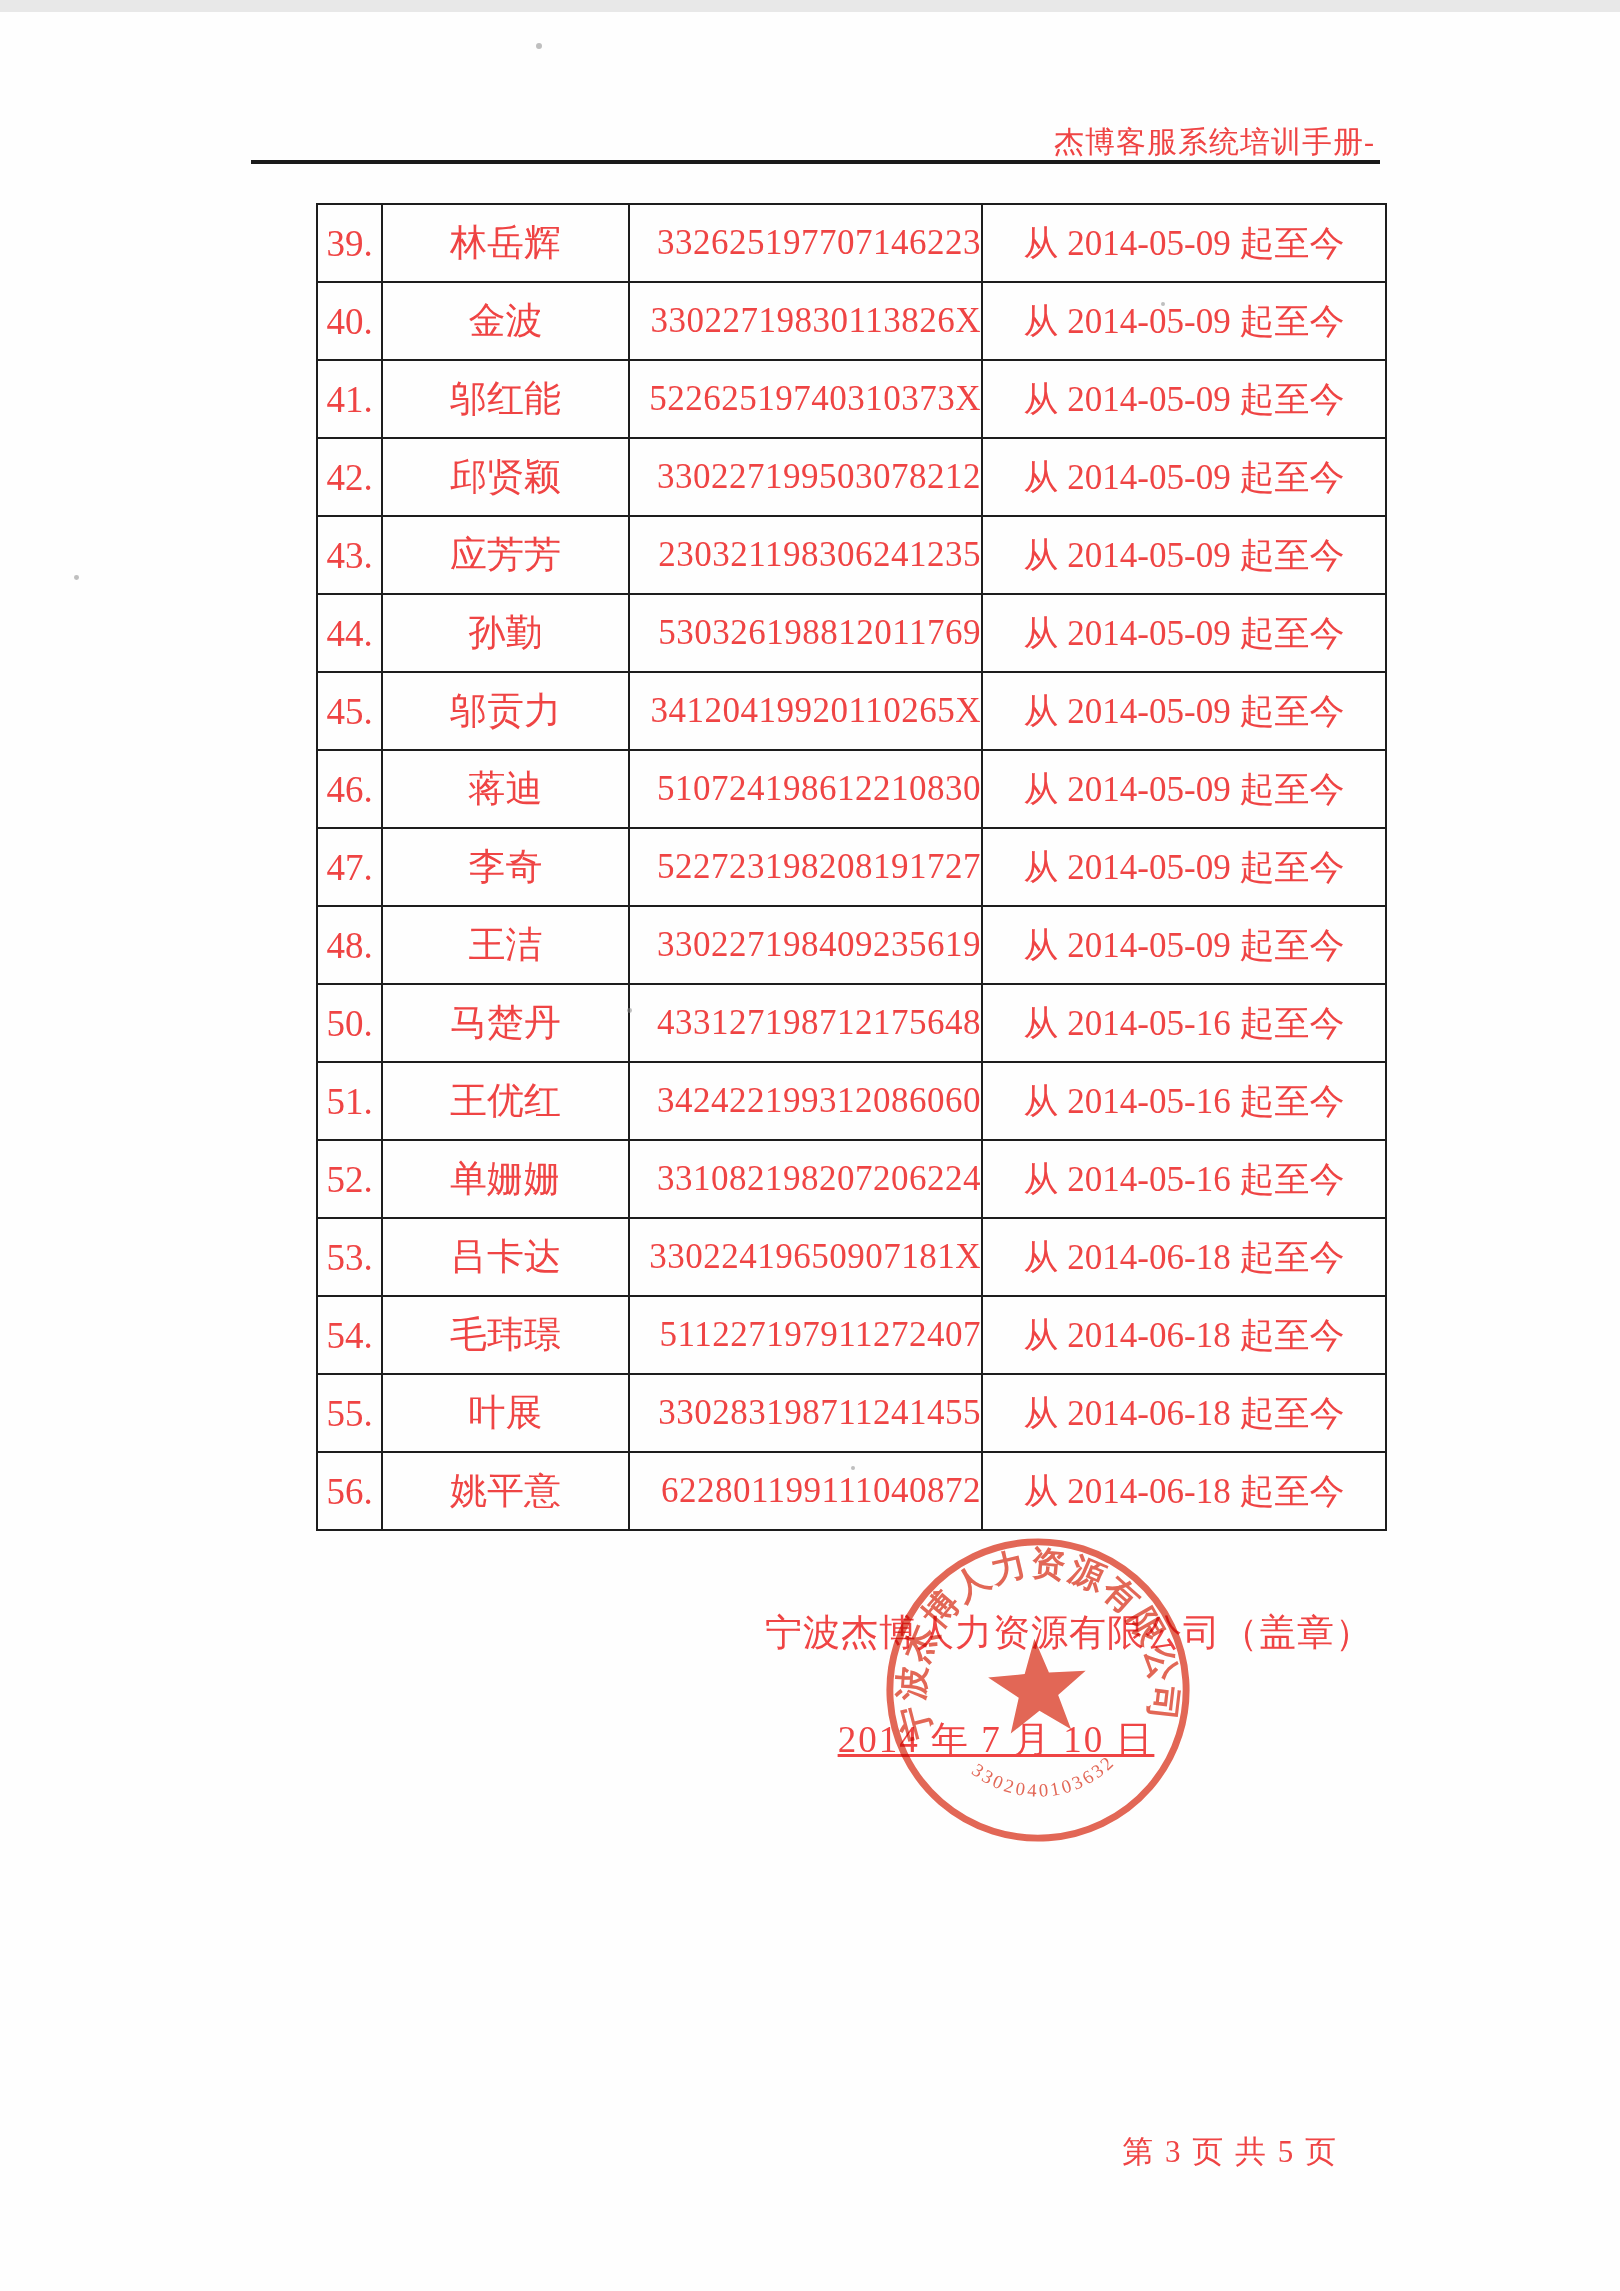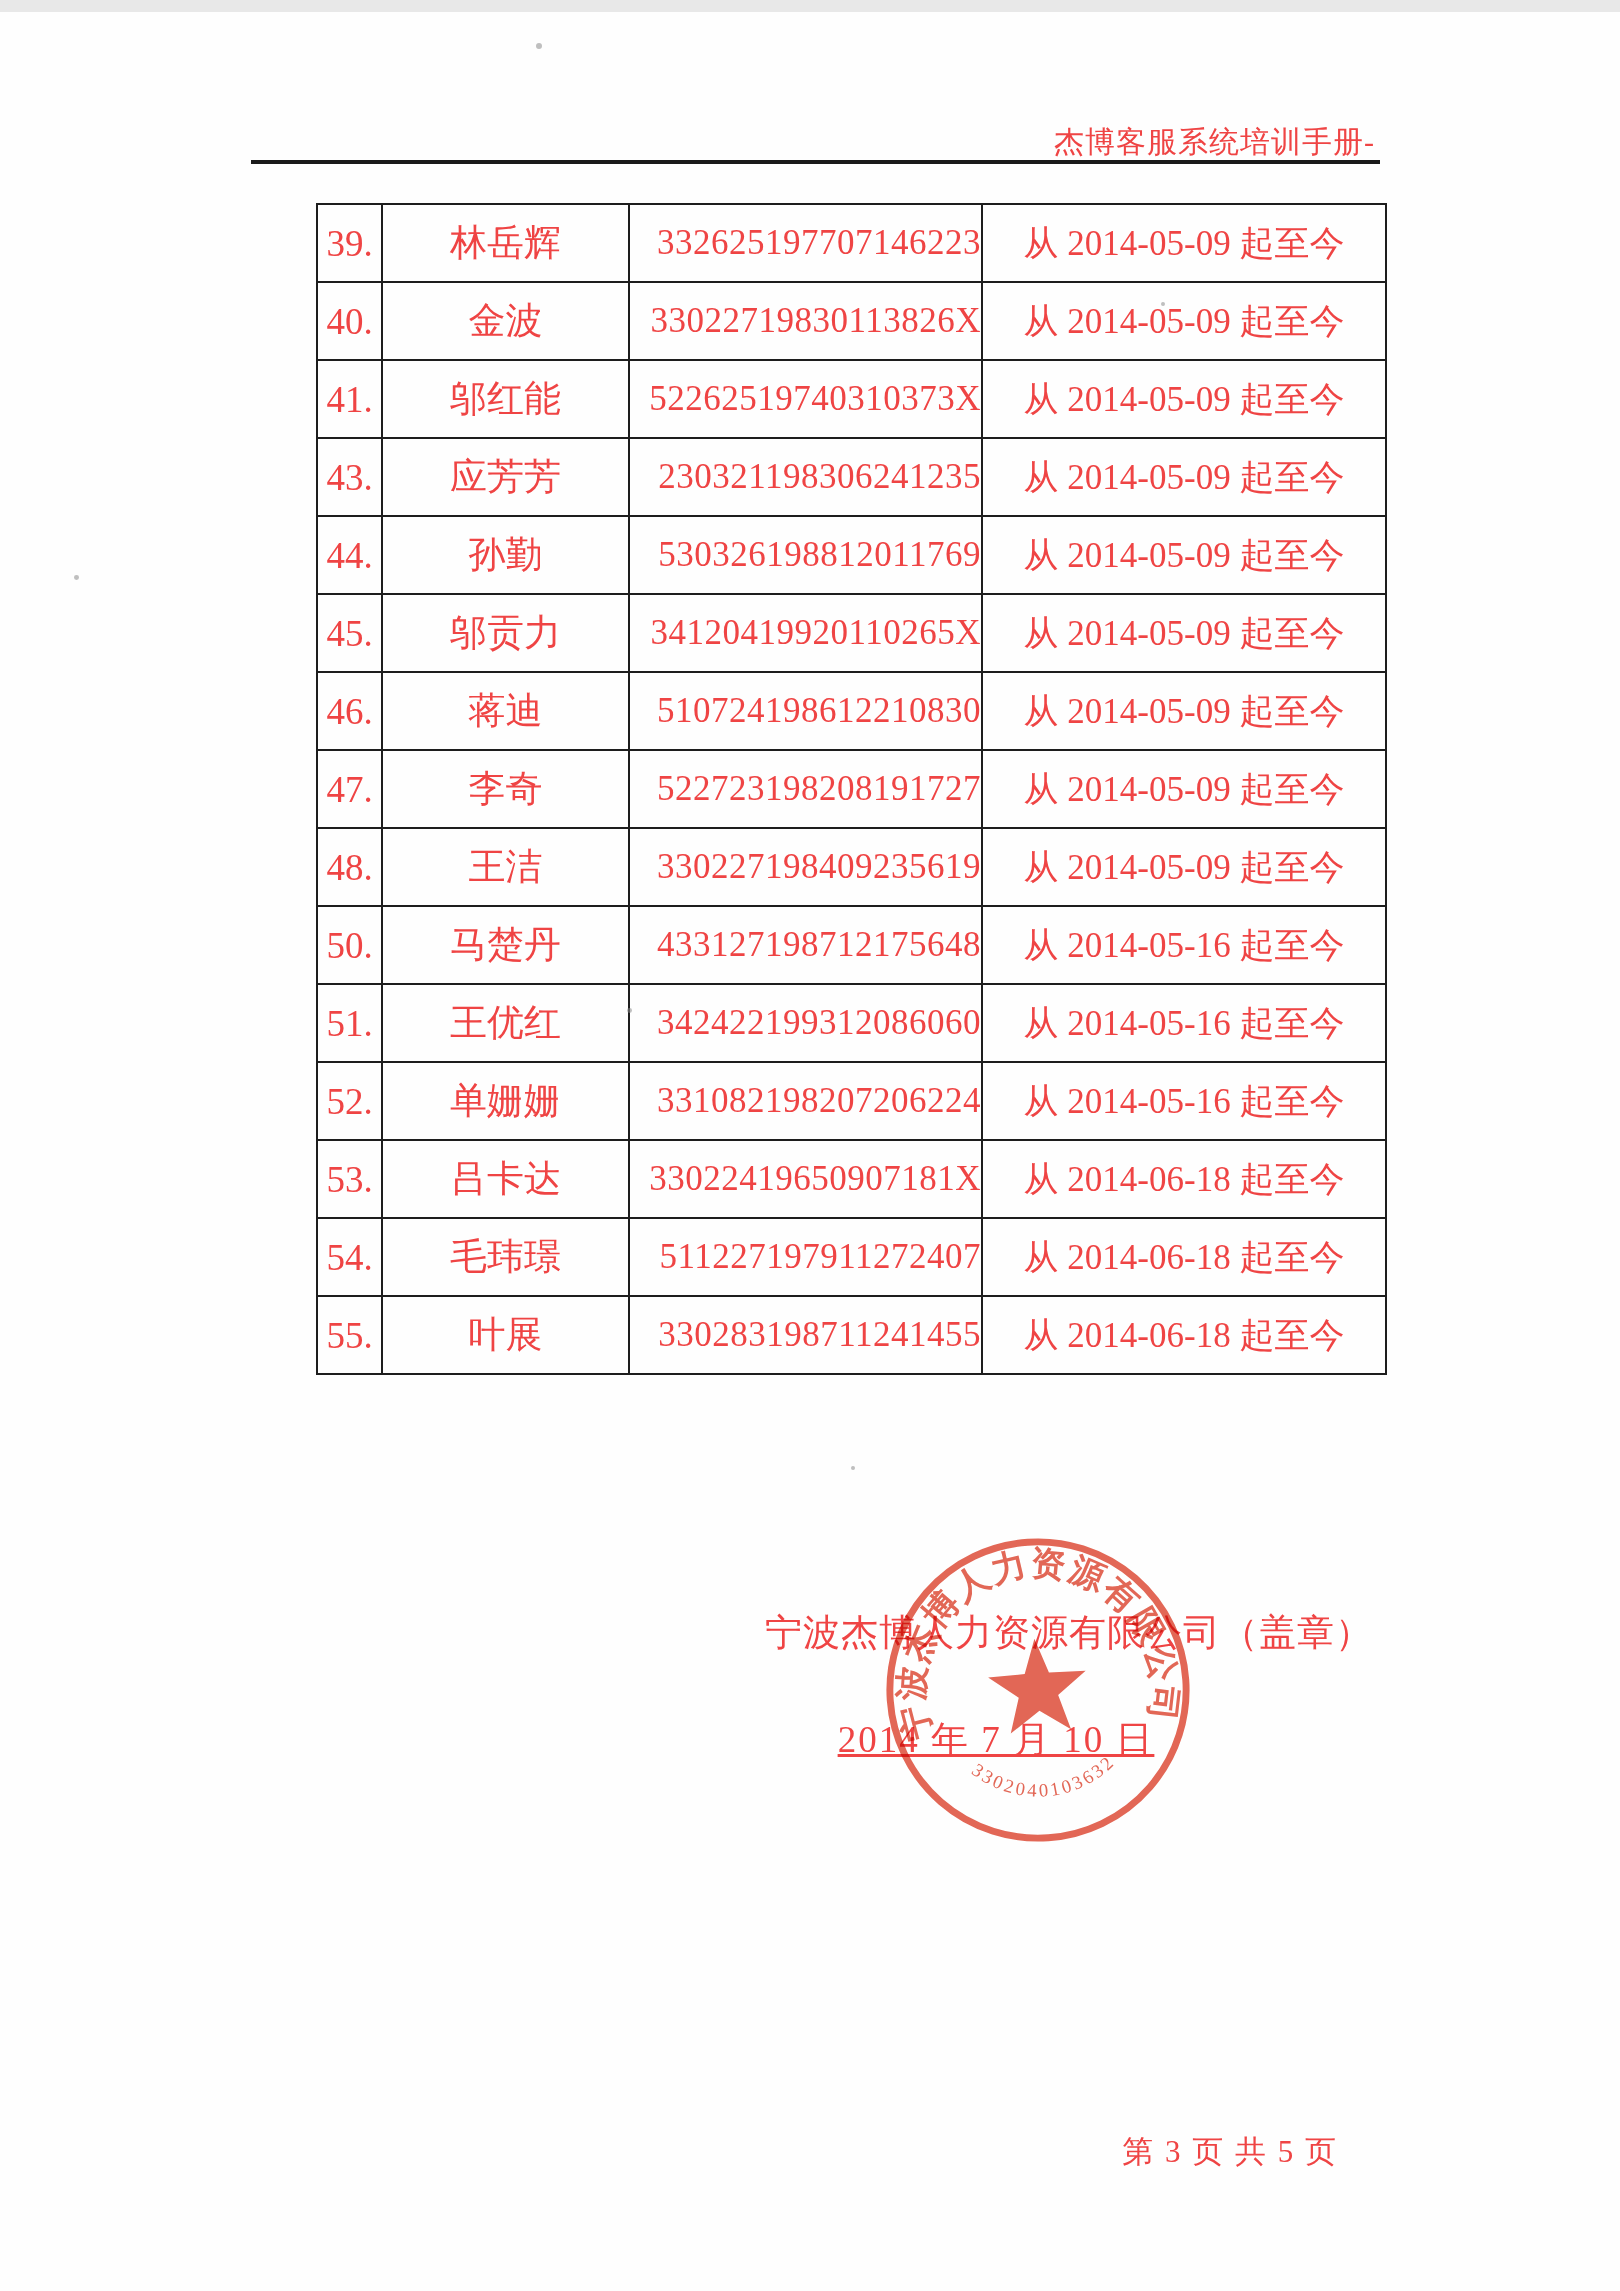--- a/index.html
+++ b/index.html
@@ -117,20 +117,26 @@
       <td class="c-period">从 2014-05-09 起至今</td>
     </tr>
 
     <tr>
       <td class="c-num">41.</td>
       <td class="c-name">邬红能</td>
       <td class="c-id">52262519740310373X</td>
       <td class="c-period">从 2014-05-09 起至今</td>
     </tr>
 
+    <tr>
+      <td class="c-num">42.</td>
+      <td class="c-name">邱贤颖</td>
+      <td class="c-id">330227199503078212</td>
+      <td class="c-period">从 2014-05-09 起至今</td>
+    </tr>
 
     <tr>
       <td class="c-num">43.</td>
       <td class="c-name">应芳芳</td>
       <td class="c-id">230321198306241235</td>
       <td class="c-period">从 2014-05-09 起至今</td>
     </tr>
 
     <tr>
       <td class="c-num">44.</td>
@@ -203,20 +209,26 @@
       <td class="c-period">从 2014-06-18 起至今</td>
     </tr>
 
     <tr>
       <td class="c-num">55.</td>
       <td class="c-name">叶展</td>
       <td class="c-id">330283198711241455</td>
       <td class="c-period">从 2014-06-18 起至今</td>
     </tr>
 
+    <tr>
+      <td class="c-num">56.</td>
+      <td class="c-name">姚平意</td>
+      <td class="c-id">622801199111040872</td>
+      <td class="c-period">从 2014-06-18 起至今</td>
+    </tr>
   </tbody>
   </table>
 
   <div class="sig-company">宁波杰博人力资源有限公司（盖章）</div>
 
   <div class="sig-date">2014 年 7 月 10 日</div>
 
   <svg class="stamp" viewBox="0 0 320 320" xmlns="http://www.w3.org/2000/svg">
     <defs>
       <path id="arc-top" d="M 59.5 218 A 116 116 0 1 1 260.5 218" fill="none"></path>

